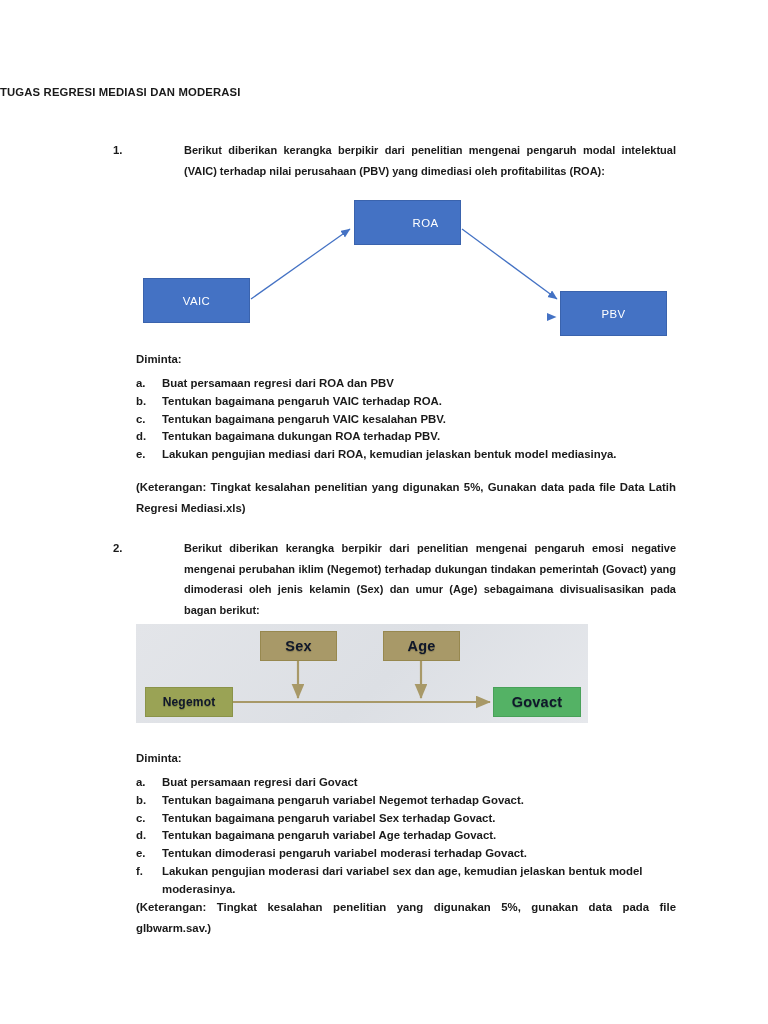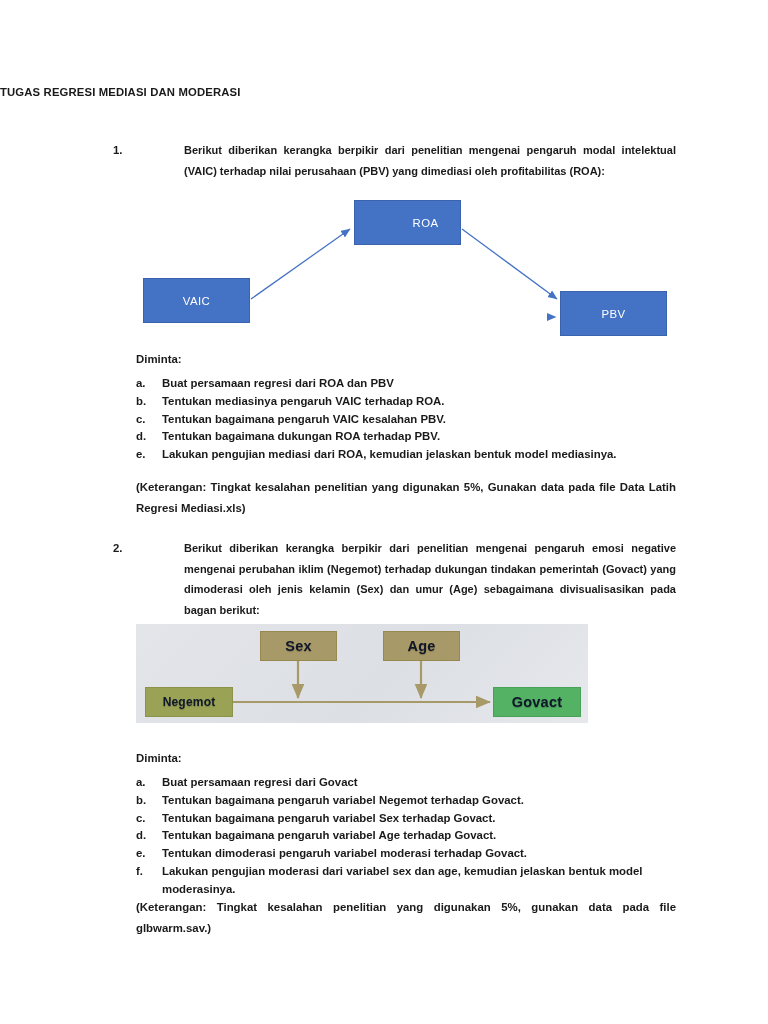--- a/index.html
+++ b/index.html
@@ -219,21 +219,21 @@
 
   <div class="diminta" id="diminta1">Diminta:</div>
 
   <ul class="letter-list" id="list1">
     <li class="letter-item">
       <span class="letter-marker">a.</span>
       <span class="letter-text">Buat persamaan regresi dari ROA dan PBV</span>
     </li>
     <li class="letter-item">
       <span class="letter-marker">b.</span>
-      <span class="letter-text">Tentukan mediasinya pengaruh VAIC terhadap ROA.</span>
+      <span class="letter-text">Tentukan bagaimana pengaruh VAIC terhadap ROA.</span>
     </li>
     <li class="letter-item">
       <span class="letter-marker">c.</span>
       <span class="letter-text">Tentukan bagaimana pengaruh VAIC kesalahan PBV.</span>
     </li>
     <li class="letter-item">
       <span class="letter-marker">d.</span>
       <span class="letter-text">Tentukan bagaimana dukungan ROA terhadap PBV.</span>
     </li>
     <li class="letter-item">

